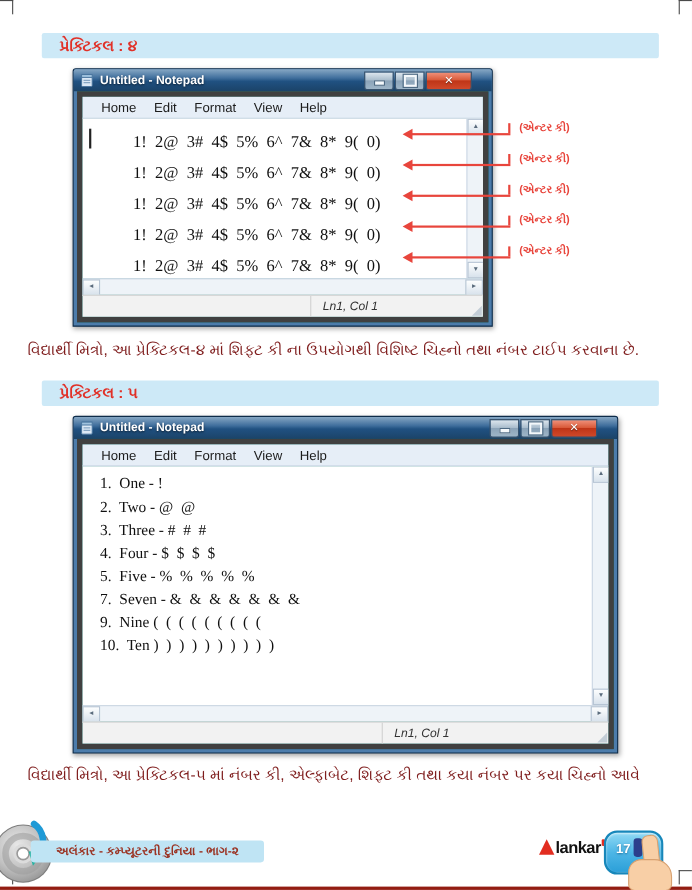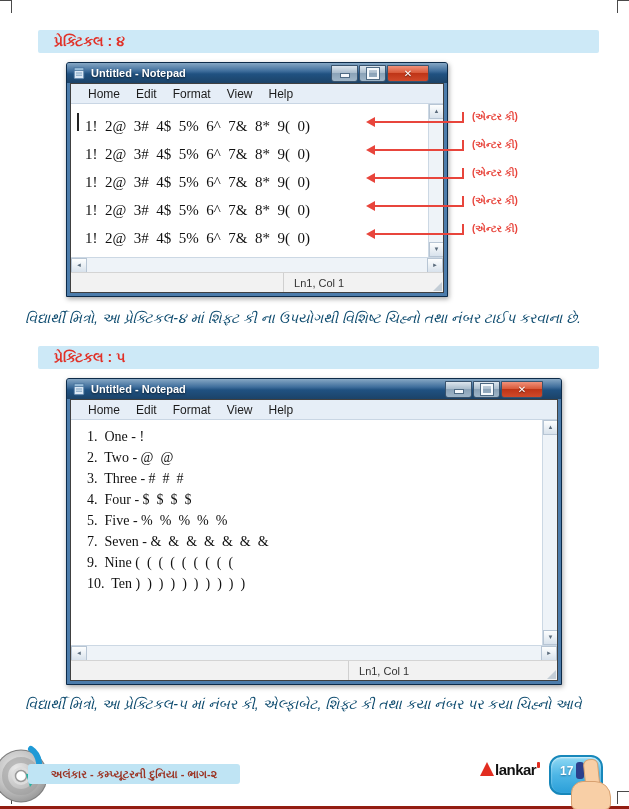--- a/index.html
+++ b/index.html
@@ -27,59 +27,59 @@
   .title-icon{width:14px;height:14px;margin-right:5px;flex:0 0 auto;}
   .title-text{color:#ffffff;font-size:11px;font-weight:bold;text-shadow:0 1px 2px rgba(0,0,0,.6);flex:1;}
   .win-btns{display:flex;gap:1px;}
   .wbtn{height:15px;border:1px solid #39536d;border-radius:0 0 3px 3px;display:flex;align-items:center;justify-content:center;}
   .wbtn.min,.wbtn.max{width:25px;background:linear-gradient(180deg,#dde6ee 0%,#aabdcd 45%,#8ba3b8 50%,#9fb6c8 100%);}
   .wbtn.close{width:40px;background:linear-gradient(180deg,#f0917a 0%,#d95a3a 45%,#bf3517 50%,#d0492a 100%);
               color:#fff;font-size:10px;font-weight:bold;text-shadow:0 1px 1px rgba(0,0,0,.5);}
   .glyph-min{width:8px;height:3px;background:#f4f8fb;border:1px solid #4e6a83;margin-top:5px;}
   .glyph-max{width:8px;height:7px;border:2px solid #f4f8fb;outline:1px solid #4e6a83;}
   .win-body{position:absolute;left:3px;right:3px;top:20px;bottom:3px;background:#0f766e;
-            border:1px solid #404040;display:flex;flex-direction:column;}
+            border:5px solid #404040;display:flex;flex-direction:column;}
   .menubar{height:19px;background:#e6eef7;border-bottom:1px solid #c9d6e4;display:flex;align-items:center;
            padding-left:9px;gap:0;flex:0 0 auto;}
   .menu-item{font-size:12px;color:#1c1c1c;padding:0 8px;cursor:default;}
   .content{position:relative;flex:1;background:#fff;overflow:hidden;}
   .np-line{white-space:pre;font-family:"Liberation Serif","DejaVu Serif",serif;color:#101010;}
   .caret{position:absolute;width:2px;background:#222;}
   
   .vscroll{position:absolute;top:0;right:0;bottom:0;width:14px;background:#eef3f8;border-left:1px solid #ccd8e4;}
   .sbtn{position:absolute;left:0;width:13px;height:13px;background:linear-gradient(180deg,#fdfefe,#d8e2ec);
         border:1px solid #b7c5d4;color:#5a6b7c;font-size:6px;line-height:12px;text-align:center;}
   .sbtn.up{top:0;} .sbtn.down{bottom:0;}
   .hscroll{position:relative;height:14px;background:#eef3f8;border-top:1px solid #ccd8e4;flex:0 0 auto;}
   .hbtn{position:absolute;top:0;width:14px;height:13px;background:linear-gradient(180deg,#fdfefe,#d8e2ec);
         border:1px solid #b7c5d4;color:#5a6b7c;font-size:6px;line-height:12px;text-align:center;}
   .hbtn.left{left:0;} .hbtn.right{right:0;}
   .statusbar{height:19px;background:#f2f2f2;border-top:1px solid #d4d4d4;display:flex;align-items:center;
              font-size:11px;color:#333;flex:0 0 auto;position:relative;}
   .status-sep{margin-left:57%;width:1px;height:100%;background:#d0d0d0;}
-  .status-text{padding-left:10px;}
+  .status-text{padding-left:10px;font-style:italic;}
   .resize-grip{position:absolute;right:1px;bottom:1px;width:0;height:0;
                border-left:9px solid transparent;border-bottom:9px solid #c3cdd6;}
 
   
   .arrow{position:absolute;left:374px;width:90px;height:2px;background:#e8453c;}
   .arrow::before{content:'';position:absolute;left:-8px;top:-4px;width:0;height:0;
                  border-right:9px solid #e8453c;border-top:5px solid transparent;border-bottom:5px solid transparent;}
   .arrow::after{content:'';position:absolute;right:0;top:-9px;width:2px;height:9px;background:#e8453c;}
   .enter-label{position:absolute;left:472px;width:90px;font-size:10px;font-weight:bold;color:#e8453c;}
 
   
-  .para{position:absolute;left:25px;width:582px;font-size:14px;color:#0c4a6e;line-height:25px;font-style:italic;}
+  .para{position:absolute;left:25px;width:582px;font-size:14px;color:#7f1d1d;line-height:25px;}
 
   
   .footer-band{position:absolute;left:28px;top:764px;width:212px;height:20px;background:#bfe4f4;
                border-radius:3px;display:flex;align-items:center;justify-content:center;}
   .footer-band span{font-size:11px;font-weight:bold;color:#9b3424;}
   .cd{position:absolute;left:-6px;top:745px;}
-  .brand{position:absolute;left:480px;top:762px;display:flex;align-items:flex-start;height:16px;}
+  .brand{position:absolute;left:490px;top:762px;display:flex;align-items:center;height:16px;}
   .brand-tri{width:0;height:0;border-left:7px solid transparent;border-right:7px solid transparent;
              border-bottom:14px solid #e22d20;margin-right:1px;}
   .brand-text{font-size:15px;font-weight:800;color:#111;letter-spacing:-0.5px;line-height:15px;}
   .brand-tick{width:3px;height:6px;background:#e22d20;margin:0 0 8px 1px;border-radius:1px;}
   .page-btn{position:absolute;left:549px;top:755px;width:50px;height:36px;border-radius:12px;
             background:linear-gradient(180deg,#8fd9f4 0%,#4db6e6 50%,#2b9fd8 100%);
             border:2px solid #1787ba;box-shadow:inset 0 1px 2px rgba(255,255,255,.7);}
   .page-num{position:absolute;left:9px;top:7px;font-size:12px;font-weight:bold;color:#ffffff;
             text-shadow:0 1px 2px rgba(0,60,100,.55);}
   .finger-shadow{position:absolute;left:576px;top:762px;width:8px;height:17px;background:#2b3f8c;
@@ -126,21 +126,21 @@
       </div>
     </div>
     <div class="win-body">
       <div class="menubar">
         <span class="menu-item">Home</span>
         <span class="menu-item">Edit</span>
         <span class="menu-item">Format</span>
         <span class="menu-item">View</span>
         <span class="menu-item">Help</span>
       </div>
-      <div class="content" style="font-size:15px;">
+      <div class="content" style="font-size:15px;padding-left:32px;">
         <div class="caret" style="left:6px;top:9px;height:18px;"></div>
         <div style="padding:8px 0 0 14px;line-height:28px;">
           <div class="np-line">1!  2@  3#  4$  5%  6^  7&amp;  8*  9(  0)</div>
           <div class="np-line">1!  2@  3#  4$  5%  6^  7&amp;  8*  9(  0)</div>
           <div class="np-line">1!  2@  3#  4$  5%  6^  7&amp;  8*  9(  0)</div>
           <div class="np-line">1!  2@  3#  4$  5%  6^  7&amp;  8*  9(  0)</div>
           <div class="np-line">1!  2@  3#  4$  5%  6^  7&amp;  8*  9(  0)</div>
         </div>
         <div class="vscroll">
           <div class="sbtn up">▲</div>

